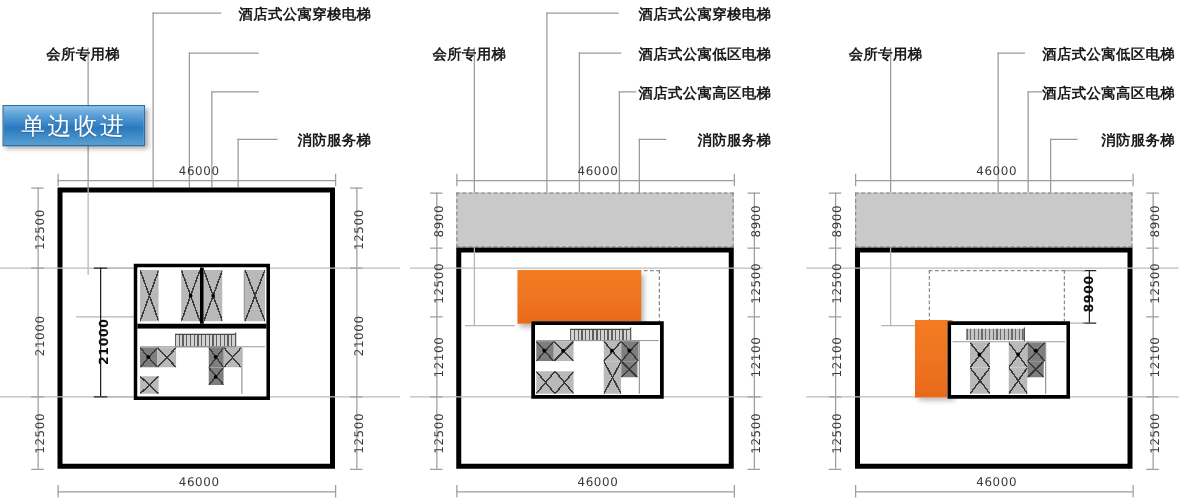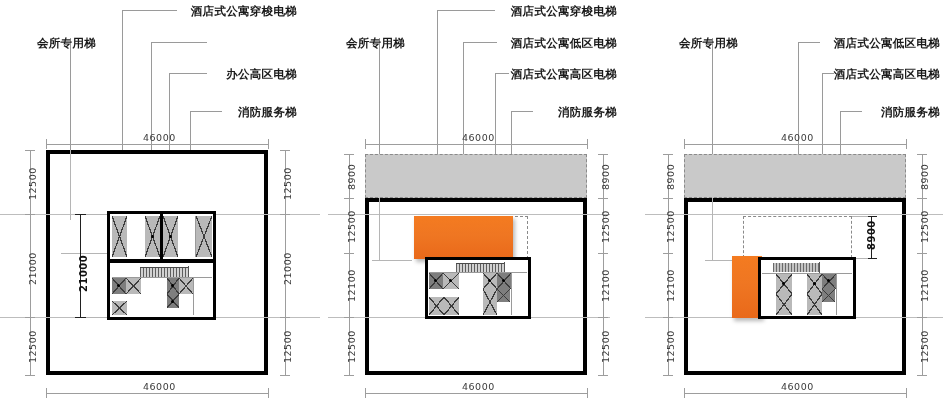--- a/index.html
+++ b/index.html
@@ -132,23 +132,25 @@
     <div class="lead-v" style="left:151px;top:42px;height:178px;"></div>
 
     <div class="lead-h" style="left:169px;top:73px;width:38px;"></div>
     <div class="lead-v" style="left:169px;top:73px;height:147px;"></div>
 
     <div class="lead-h" style="left:190px;top:111px;width:32px;"></div>
     <div class="lead-v" style="left:190px;top:111px;height:109px;"></div>
 
     <div class="ann" style="left:150px;top:4px;width:147px;">酒店式公寓穿梭电梯</div>
     <div class="ann" style="left:16px;top:36px;width:80px;">会所专用梯</div>
-    <div class="ann" style="left:180px;top:67px;width:117px;">办公高区电梯</div>
     <div class="ann" style="left:197px;top:105px;width:100px;">消防服务梯</div>
 
+    <div class="callout" style="left:2px;top:84px;width:112px;height:31px;">
+      <span>单边收进</span>
+    </div>
 
     <div class="dim-line-h" style="left:46px;top:144px;width:222px;"></div>
     <div class="dim-tick-v" style="left:46px;top:139px;height:10px;"></div>
     <div class="dim-tick-v" style="left:268px;top:139px;height:10px;"></div>
     <div class="dim-txt" style="left:143px;top:132px;">46000</div>
 
     <div class="tower" style="left:46px;top:150px;width:222px;height:225px;"></div>
 
     <div class="gridline" style="left:0px;top:214px;width:320px;"></div>
     <div class="gridline" style="left:0px;top:317px;width:320px;"></div>

